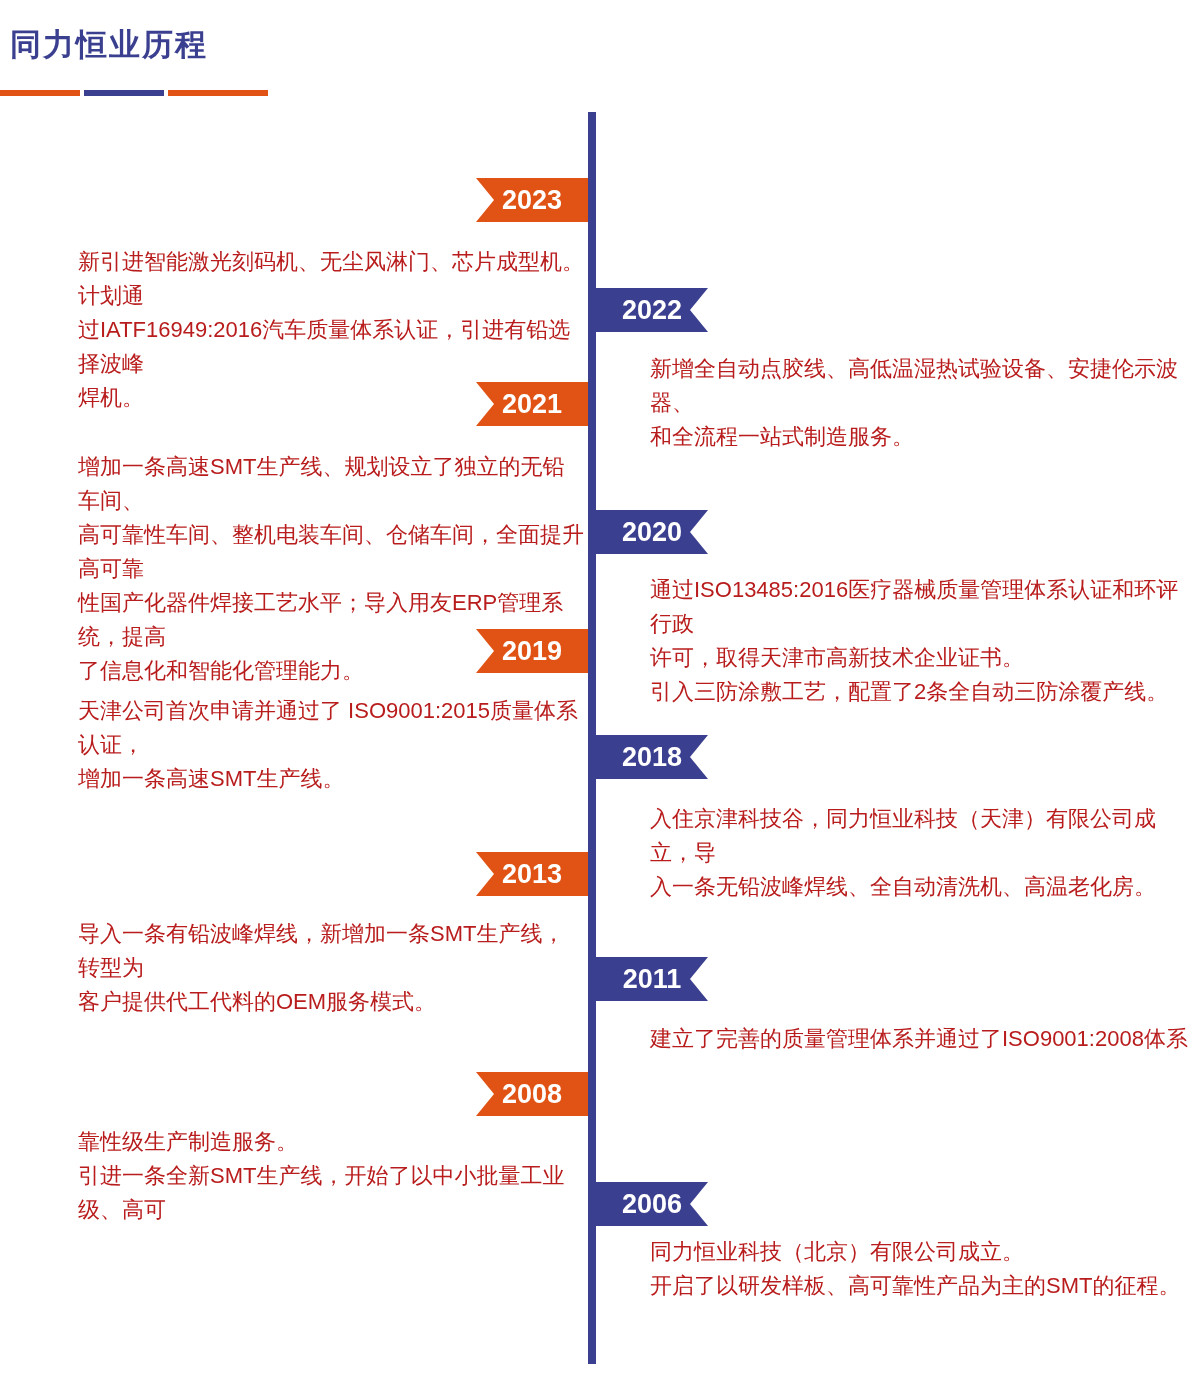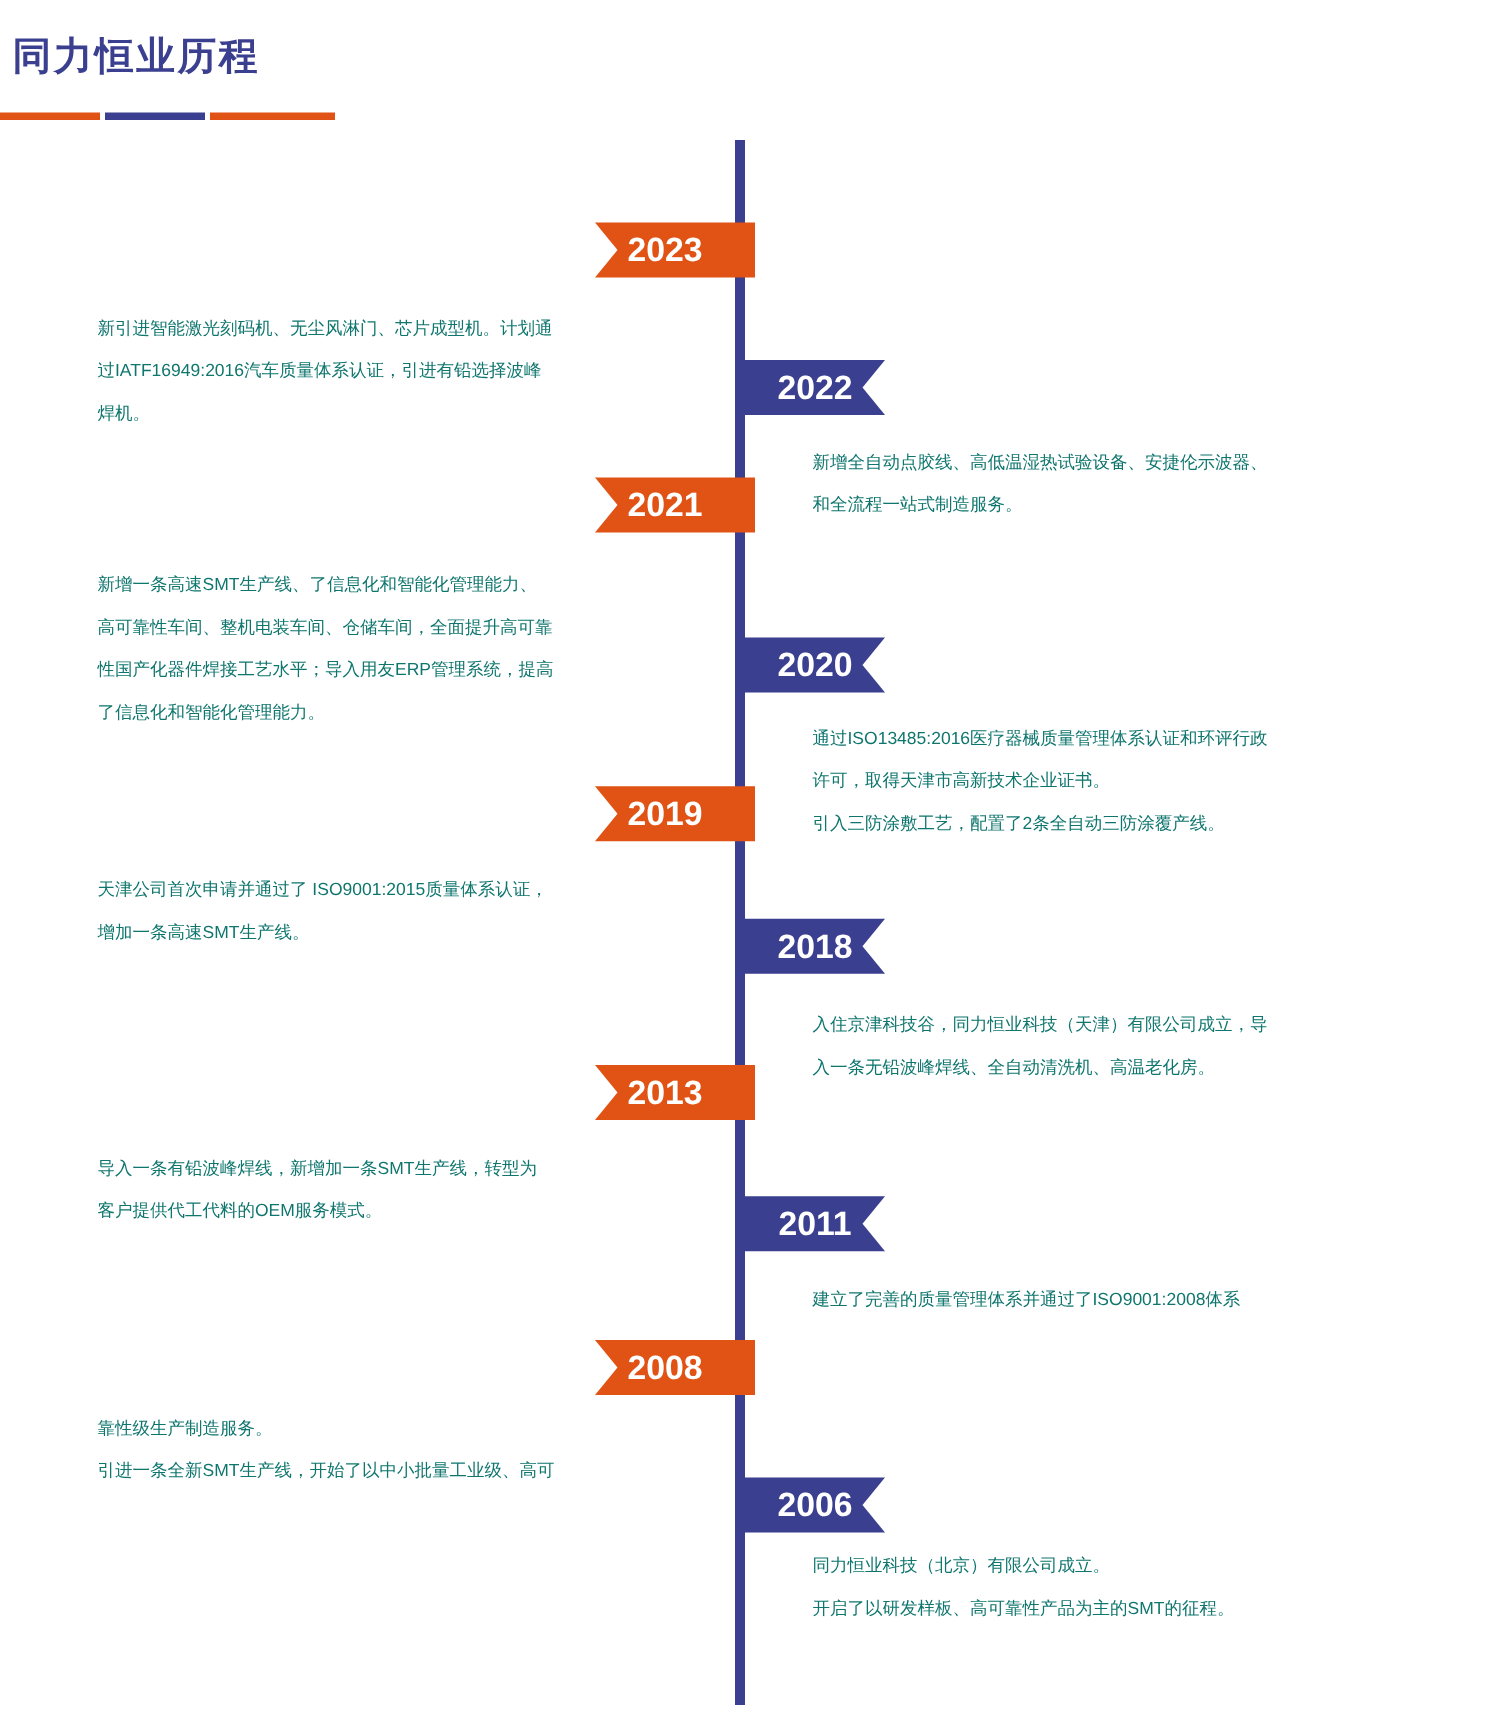--- a/index.html
+++ b/index.html
@@ -60,21 +60,21 @@
     line-height: 44px;
     font-size: 27px;
     font-weight: bold;
     color: #ffffff;
     text-align: center;
     width: 112px;
   }
   .year-left {
     left: 476px;
     background: #e05314;
-    padding-right: 16px;
+    padding-right: 0;
   }
   .year-right {
     left: 596px;
     background: #3b3f8f;
   }
   .chip-notch-left {
     position: absolute;
     left: 476px;
     width: 0; height: 0;
     border-top: 22px solid transparent;
@@ -86,23 +86,23 @@
     left: 690px;
     width: 0; height: 0;
     border-top: 22px solid transparent;
     border-bottom: 22px solid transparent;
     border-right: 18px solid #ffffff;
   }
 
   
   .desc {
     position: absolute;
-    font-size: 14px;
+    font-size: 22px;
     line-height: 34px;
-    color: #0f766e;
+    color: #b91c1c;
   }
   .desc-left {
     left: 78px;
     width: 508px;
     text-align: left;
   }
   .desc-right {
     left: 614px;
     width: 540px;
     text-align: left;
@@ -139,21 +139,21 @@
     <div class="desc desc-right" style="top:352px">
       <p>新增全自动点胶线、高低温湿热试验设备、安捷伦示波器、</p>
       <p>和全流程一站式制造服务。</p>
     </div>
   </div>
 
   <div class="entry">
     <div class="year-chip year-left" style="top:382px">2021</div>
     <div class="chip-notch-left" style="top:382px"></div>
     <div class="desc desc-left" style="top:450px">
-      <p>新增一条高速SMT生产线、了信息化和智能化管理能力、</p>
+      <p>增加一条高速SMT生产线、规划设立了独立的无铅车间、</p>
       <p>高可靠性车间、整机电装车间、仓储车间，全面提升高可靠</p>
       <p>性国产化器件焊接工艺水平；导入用友ERP管理系统，提高</p>
       <p>了信息化和智能化管理能力。</p>
     </div>
   </div>
 
   <div class="entry">
     <div class="year-chip year-right" style="top:510px">2020</div>
     <div class="chip-notch-right" style="top:510px"></div>
     <div class="desc desc-right" style="top:573px">

